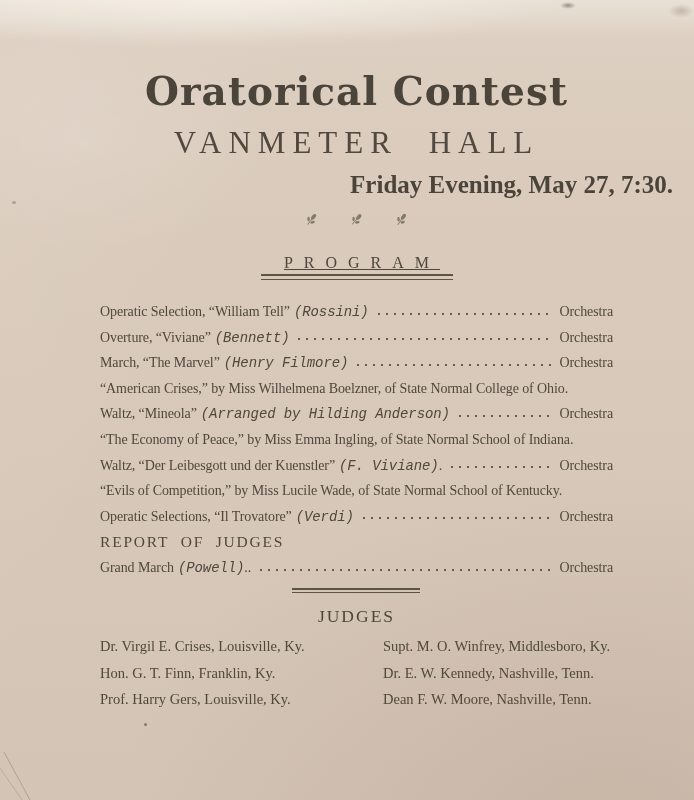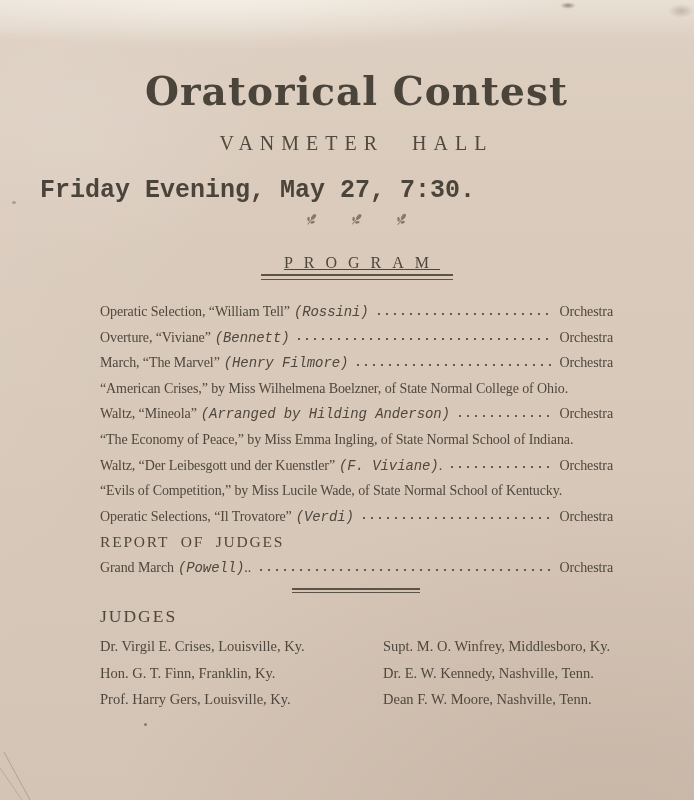--- a/index.html
+++ b/index.html
@@ -17,25 +17,25 @@
   }
   .content { position:absolute; left:100px; top:0; width:513px; }
 
   .title {
     position:absolute; top:68px; left:-60px; width:633px; text-align:center;
     font-family:"DejaVu Serif", serif; font-weight:bold; font-size:39px; line-height:46px;
     letter-spacing:1px; color:#4b443b;
   }
   .venue {
     position:absolute; top:130px; left:-60px; width:633px; text-align:center;
-    font-size:20px; line-height:26px; letter-spacing:7px; word-spacing:16px; color:#514940;
+    font-size:31px; line-height:26px; letter-spacing:7px; word-spacing:16px; color:#514940;
   }
   .datetime {
-    position:absolute; top:176px; left:-60px; width:633px; text-align:left;
-    font-family:Liberation Mono, monospace; font-weight:bold; font-size:25px; line-height:30px;
+    position:absolute; top:170px; left:-60px; width:633px; text-align:right;
+    font-family:Liberation Serif, serif; font-weight:bold; font-size:25px; line-height:30px;
     color:#4b443b;
   }
   .ornaments { position:absolute; top:212px; left:0; width:513px; text-align:center; }
   .ornaments .orn { display:inline-block; margin:0 13px; opacity:0.78; }
 
   .program-heading { position:absolute; top:254px; left:0; width:513px; text-align:center; }
   .program-heading .ph-text {
     font-size:16px; letter-spacing:11px; padding-left:11px; color:#4d463c;text-decoration:underline;
   }
   .rule-double { margin:2px auto 0 auto; height:2.5px;
@@ -48,21 +48,21 @@
   .p-row { height:25.6px; line-height:25.6px; display:flex; align-items:baseline;
     font-size:14px; letter-spacing:-0.1px; white-space:nowrap; }
   .p-row .paren { font-style:italic; margin-left:4px;font-family:Liberation Mono, monospace; }
   .p-row .after { }
   .leader { flex:1 1 24px; height:12px; align-self:flex-end; margin:0 5px 5px 6px;
     background-image: radial-gradient(circle, rgba(80,72,61,0.85) 1.05px, rgba(80,72,61,0) 1.4px);
     background-size: 8px 12px; background-position: 0 100%; background-repeat: repeat-x; }
   .p-row.center { display:block; text-align:left; font-size:15.5px;
     letter-spacing:1.8px; word-spacing:6px; white-space:normal; }
 
-  .judges-heading { position:absolute; top:606px; left:0; width:513px; 
+  .judges-heading { position:absolute; top:606px; left:0; width:513px; text-align:center;
     font-size:17.5px; letter-spacing:2px; color:#4d463c; }
   .judges-grid { position:absolute; top:633px; left:0; width:513px;
     display:grid; grid-template-columns:283px 1fr; }
   .judge { height:26.5px; line-height:26.5px; font-size:14.5px; white-space:nowrap; }
 
   .smudge { position:absolute; border-radius:50%; pointer-events:none; }
   .smudge-a { left:560px; top:2px; width:16px; height:7px;
     background:radial-gradient(ellipse, rgba(88,72,58,0.55), rgba(88,72,58,0) 70%); }
   .smudge-b { left:668px; top:4px; width:26px; height:14px;
     background:radial-gradient(ellipse, rgba(110,95,80,0.30), rgba(110,95,80,0) 70%); }

